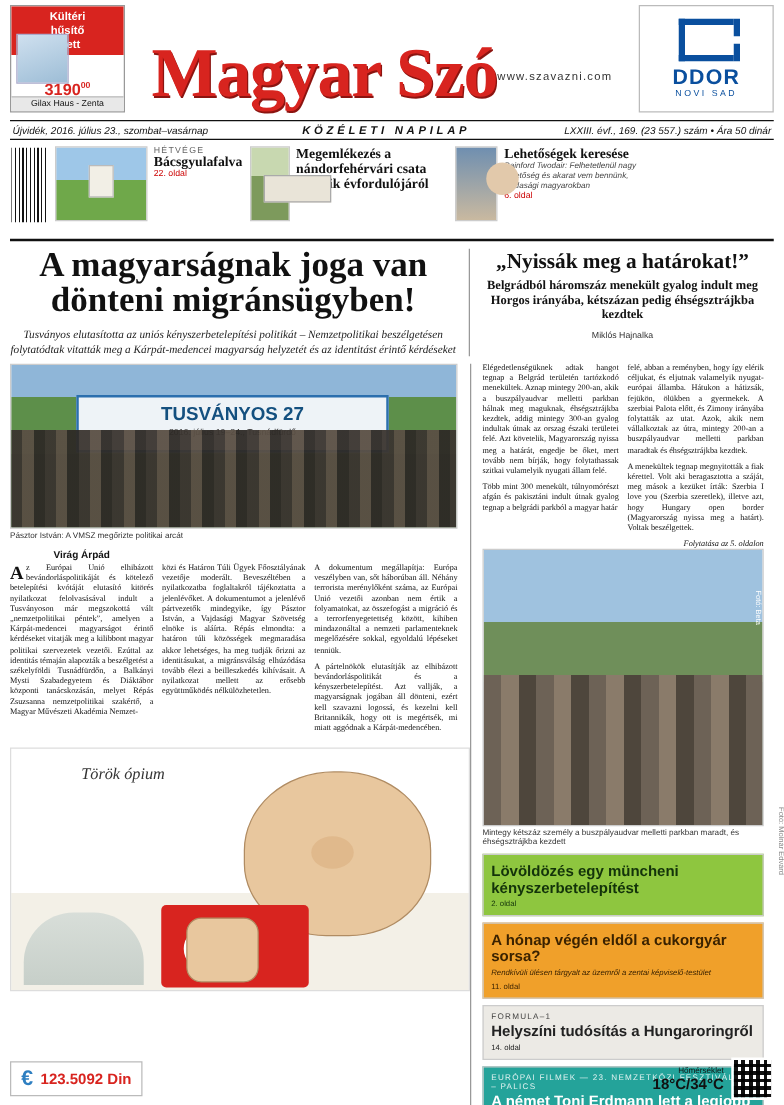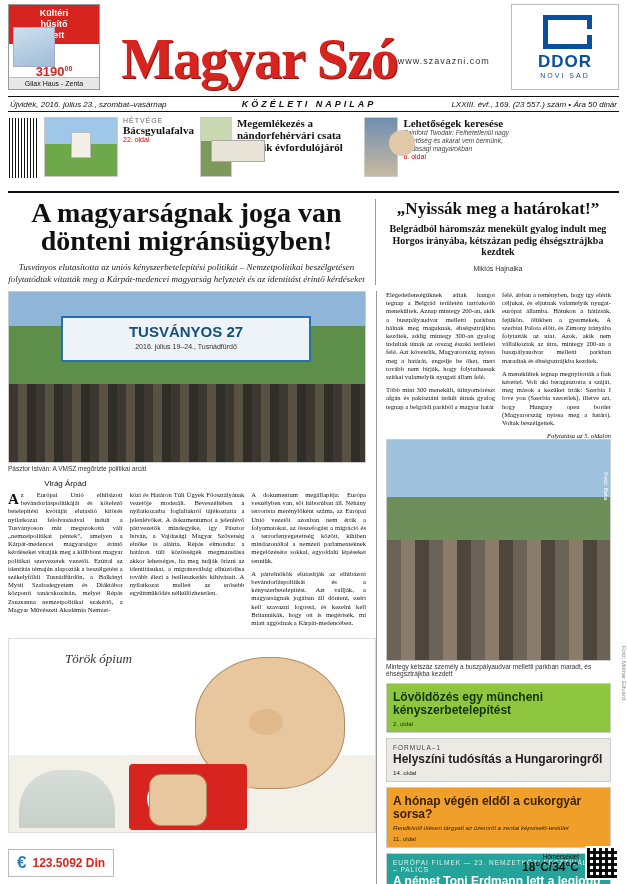--- a/index.html
+++ b/index.html
@@ -77,41 +77,41 @@
   .head-right { width:235px; padding-left:9px; }
   .head-right h2 { margin:0; font-size:17px; line-height:19px; font-weight:bold; text-align:center; }
   .head-right .sub { margin:5px 0 0 0; font-size:10px; line-height:11.5px; font-weight:bold; text-align:center; }
   .byline { font-family:"Liberation Sans", sans-serif; font-size:7px; text-align:center; margin-top:7px; color:#333; }
 
   
   .bodyrow { display:flex; margin:6px 8px 0 8px; }
   .left-col { width:368px; padding-right:10px; }
   .right-col { width:235px; padding-left:9px; border-left:1px solid #999; }
 
-  .photo-main { width:100%; height:172px; position:relative; border:1px solid #ccc;
+  .photo-main { width:100%; height:132px; position:relative; border:1px solid #ccc;
     background:linear-gradient(180deg,#8fb6d8 0 20%,#5d8f4a 20% 55%,#3f6b35 55% 100%); overflow:hidden; }
   .photo-main .banner { position:absolute; left:52px; top:24px; width:250px; height:46px;
     background:#eef3f7; border:2px solid #2b6fae; color:#14507f;
     font-family:"Liberation Sans", sans-serif; font-weight:bold; font-size:15px;
     display:flex; flex-direction:column; align-items:center; justify-content:center; line-height:15px; }
   .photo-main .banner small { font-size:7px; font-weight:normal; color:#333; }
   .crowd { position:absolute; left:0; right:0; bottom:0; height:78px;
     background:repeating-linear-gradient(90deg,#3b3530 0 9px,#5a4f44 9px 18px,#2e2a26 18px 27px); opacity:.95; }
   .caption { font-family:"Liberation Sans", sans-serif; font-size:6.5px; color:#333; margin-top:2px; }
 
   .photo-right { width:100%; height:222px; border:1px solid #ccc; position:relative; overflow:hidden;
     background:linear-gradient(180deg,#9fc2df 0 26%,#6f8f5a 26% 48%,#4c5f46 48% 100%); }
   .photo-right .figs { position:absolute; bottom:0; left:0; right:0; height:120px;
     background:repeating-linear-gradient(90deg,#6d6256 0 14px,#8a7b6a 14px 28px,#4e463c 28px 42px); }
   .photo-right .rot { position:absolute; right:1px; top:60px; transform:rotate(90deg); transform-origin:right top;
     font-family:"Liberation Sans", sans-serif; font-size:6px; color:#fff; }
 
   .cols3 { display:flex; gap:7px; margin-top:7px; }
   .cols3 .c { width:118px; }
-  .col-byline { font-family:"Liberation Sans", sans-serif; font-size:8px; font-weight:normal; text-align:center; margin-bottom:3px; }
+  .col-byline { font-family:"Liberation Sans", sans-serif; font-size:8px; font-weight:bold; text-align:center; margin-bottom:3px; }
   .ptext { font-size:6.6px; line-height:8.2px; text-align:justify; margin:0 0 5px 0; hyphens:auto; }
   .ptext.first::first-letter { font-size:15px; font-weight:bold; line-height:15px; float:left; padding:1px 2px 0 0; }
 
   .rtext { font-size:6.6px; line-height:8.2px; text-align:justify; margin:0 0 5px 0; }
   .rcols { display:flex; gap:7px; }
   .rcols .rc { width:110px; }
   .cont { font-size:6.6px; font-style:italic; text-align:right; }
 
   
   .cartoon { margin-top:6px; width:368px; height:195px; border:1px solid #ddd; position:relative; overflow:hidden;
@@ -286,30 +286,30 @@
         <div class="figs"></div>
         <div class="rot">Fotó: Beta</div>
       </div>
       <div class="caption">Mintegy kétszáz személy a buszpályaudvar melletti parkban maradt, és éhségsztrájkba kezdett</div>
 
       <div class="boxes">
         <div class="box green">
           <div class="bt">Lövöldözés egy müncheni kényszerbetelepítést</div>
           <div class="bp">2. oldal</div>
         </div>
+        <div class="box orange">
+          <div class="bt">A hónap végén eldől a cukorgyár sorsa?</div>
+          <div class="bd">Rendkívüli ülésen tárgyalt az üzemről a zentai képviselő-testület</div>
+          <div class="bp">11. oldal</div>
+        </div>
         <div class="box grey">
           <div class="bk">FORMULA–1</div>
           <div class="bt">Helyszíni tudósítás a Hungaroringről</div>
           <div class="bp">14. oldal</div>
         </div>
-        <div class="box orange">
-          <div class="bt">A hónap végén eldől a cukorgyár sorsa?</div>
-          <div class="bd">Rendkívüli ülésen tárgyalt az üzemről a zentai képviselő-testület</div>
-          <div class="bp">11. oldal</div>
-        </div>
         <div class="box teal">
           <div class="bk">EURÓPAI FILMEK — 23. NEMZETKÖZI FESZTIVÁLJA – PALICS</div>
           <div class="bt">A német Toni Erdmann lett a legjobb film</div>
 
         </div>
 
       </div>
     </div>
   </div>
 

